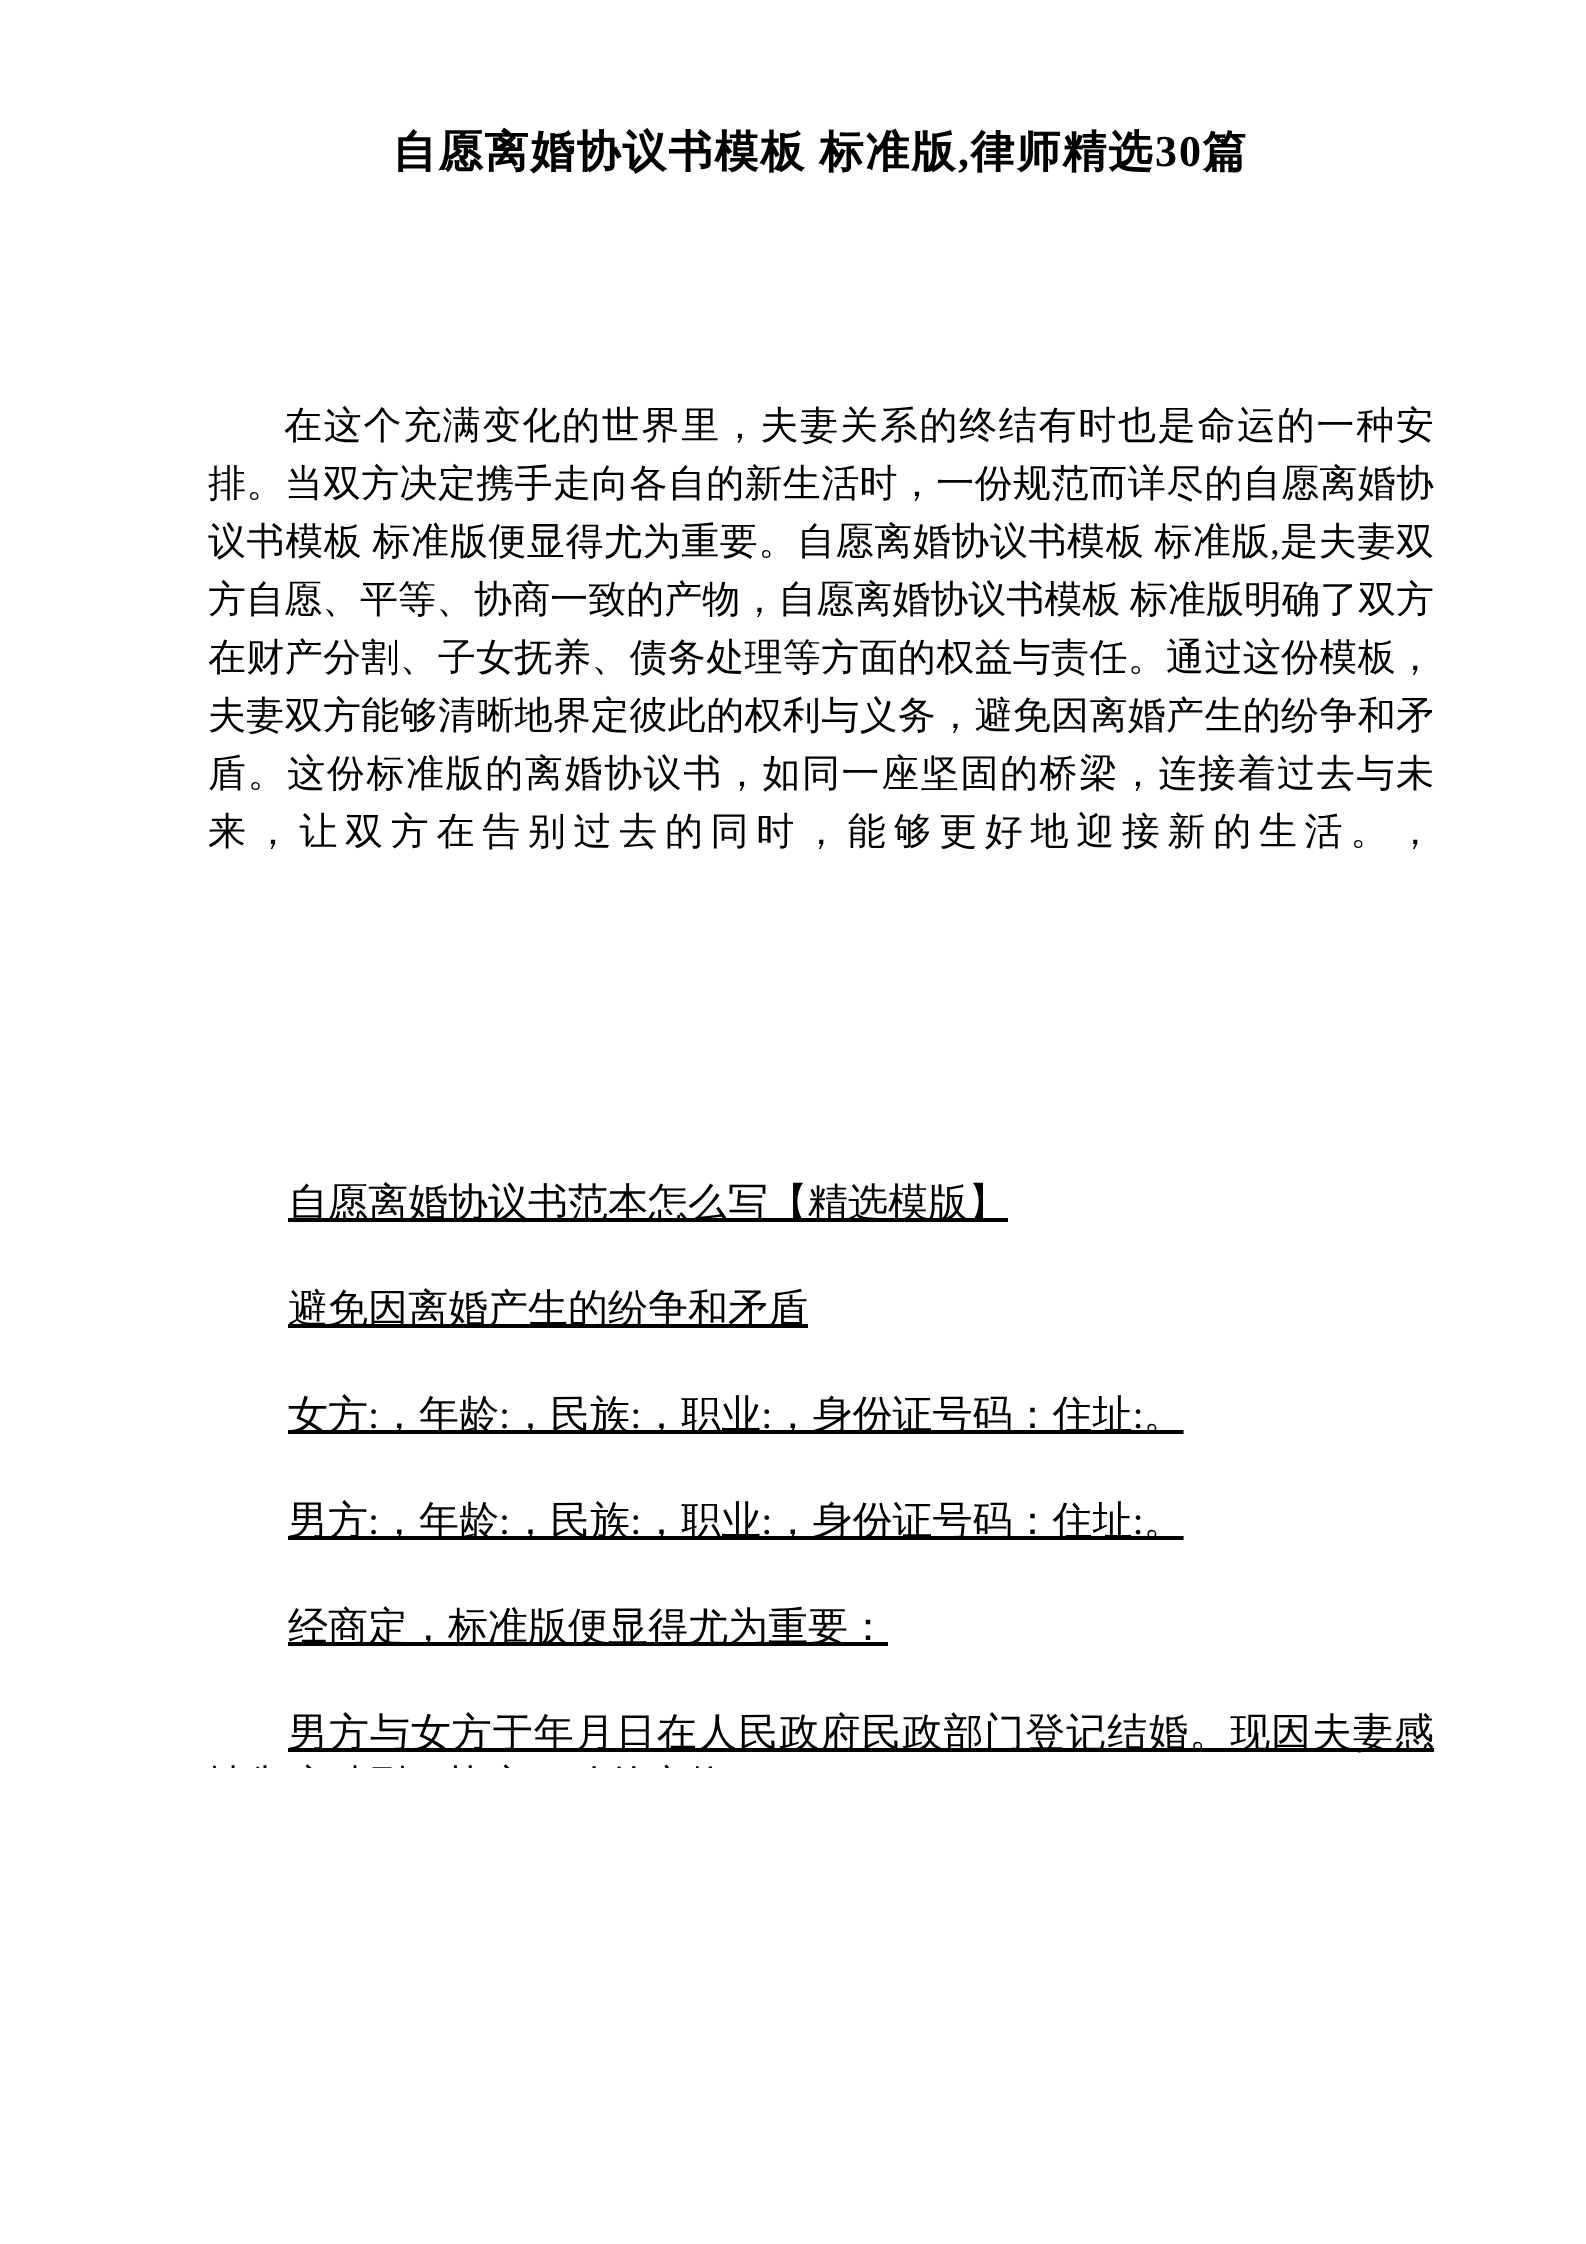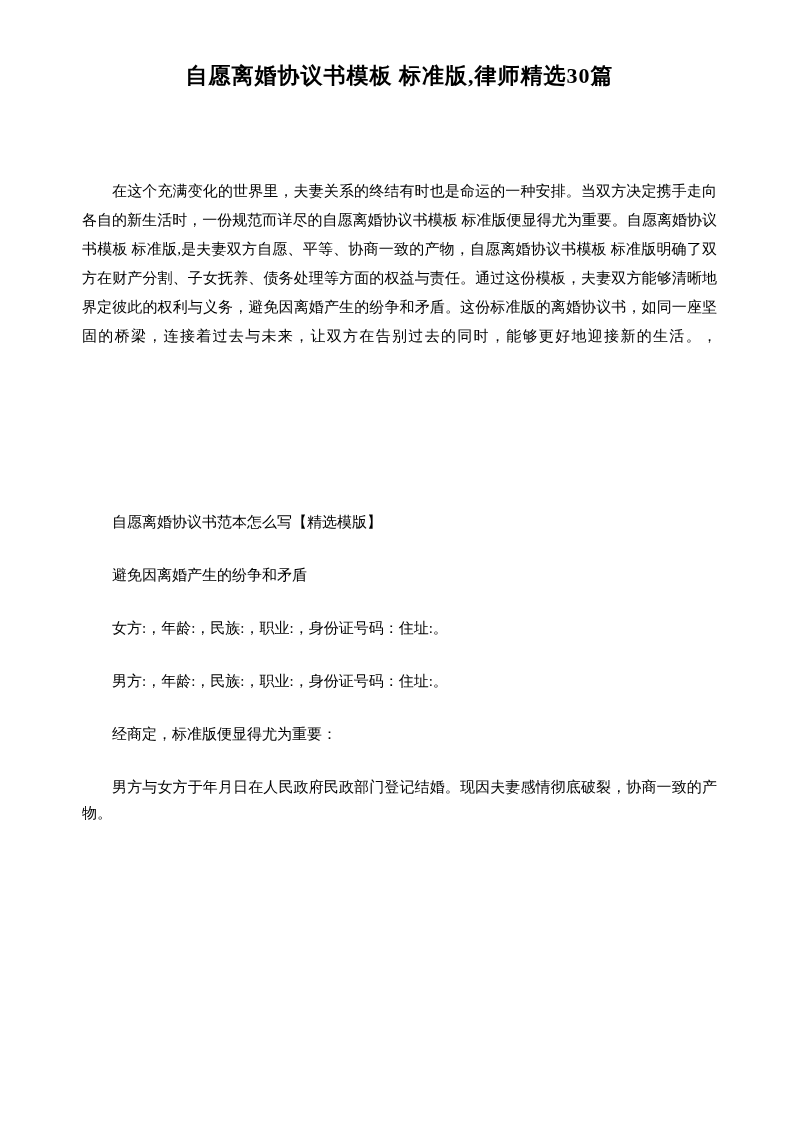--- a/index.html
+++ b/index.html
@@ -6,52 +6,53 @@
     margin: 0;
     padding: 0;
     background: #ffffff;
   }
   .doc-page {
     position: relative;
     width: 793px;
     height: 884px;
     box-sizing: border-box;
     margin: 0 auto;
-    padding: 62px 76px 0 82px;
+    padding: 62px 76px 0 104px;
     background: #ffffff;
     color: #000000;
     font-family: "Liberation Serif", "DejaVu Serif", serif;
     overflow: hidden;
   }
   .doc-title {
     margin: 0;
     font-size: 22px;
     font-weight: bold;
     text-align: center;
     letter-spacing: 1px;
     line-height: 1.3;
   }
   .intro-paragraph {
-    margin: 86px 0 0 0;
-    font-size: 15px;
+    margin: 108px 0 0 0;
+    font-size: 19px;
     line-height: 29px;
     text-align: justify;
     text-align-last: justify;
     text-justify: inter-character;
     text-indent: 2em;
   }
   .body-section {
     margin-top: 158px;
   }
   .body-paragraph {
     margin: 0 0 27px 0;
-    font-size: 15px;
+    font-size: 20px;
     line-height: 26px;
     text-align: justify;
     text-indent: 2em;
+    text-decoration: underline;
   }
 </style>
 </head>
 <body>
 
 <div class="doc-page">
 
   <h1 class="doc-title">自愿离婚协议书模板 标准版,律师精选30篇</h1>
 
   <p class="intro-paragraph">在这个充满变化的世界里，夫妻关系的终结有时也是命运的一种安排。当双方决定携手走向各自的新生活时，一份规范而详尽的自愿离婚协议书模板 标准版便显得尤为重要。自愿离婚协议书模板 标准版,是夫妻双方自愿、平等、协商一致的产物，自愿离婚协议书模板 标准版明确了双方在财产分割、子女抚养、债务处理等方面的权益与责任。通过这份模板，夫妻双方能够清晰地界定彼此的权利与义务，避免因离婚产生的纷争和矛盾。这份标准版的离婚协议书，如同一座坚固的桥梁，连接着过去与未来，让双方在告别过去的同时，能够更好地迎接新的生活。，</p>

